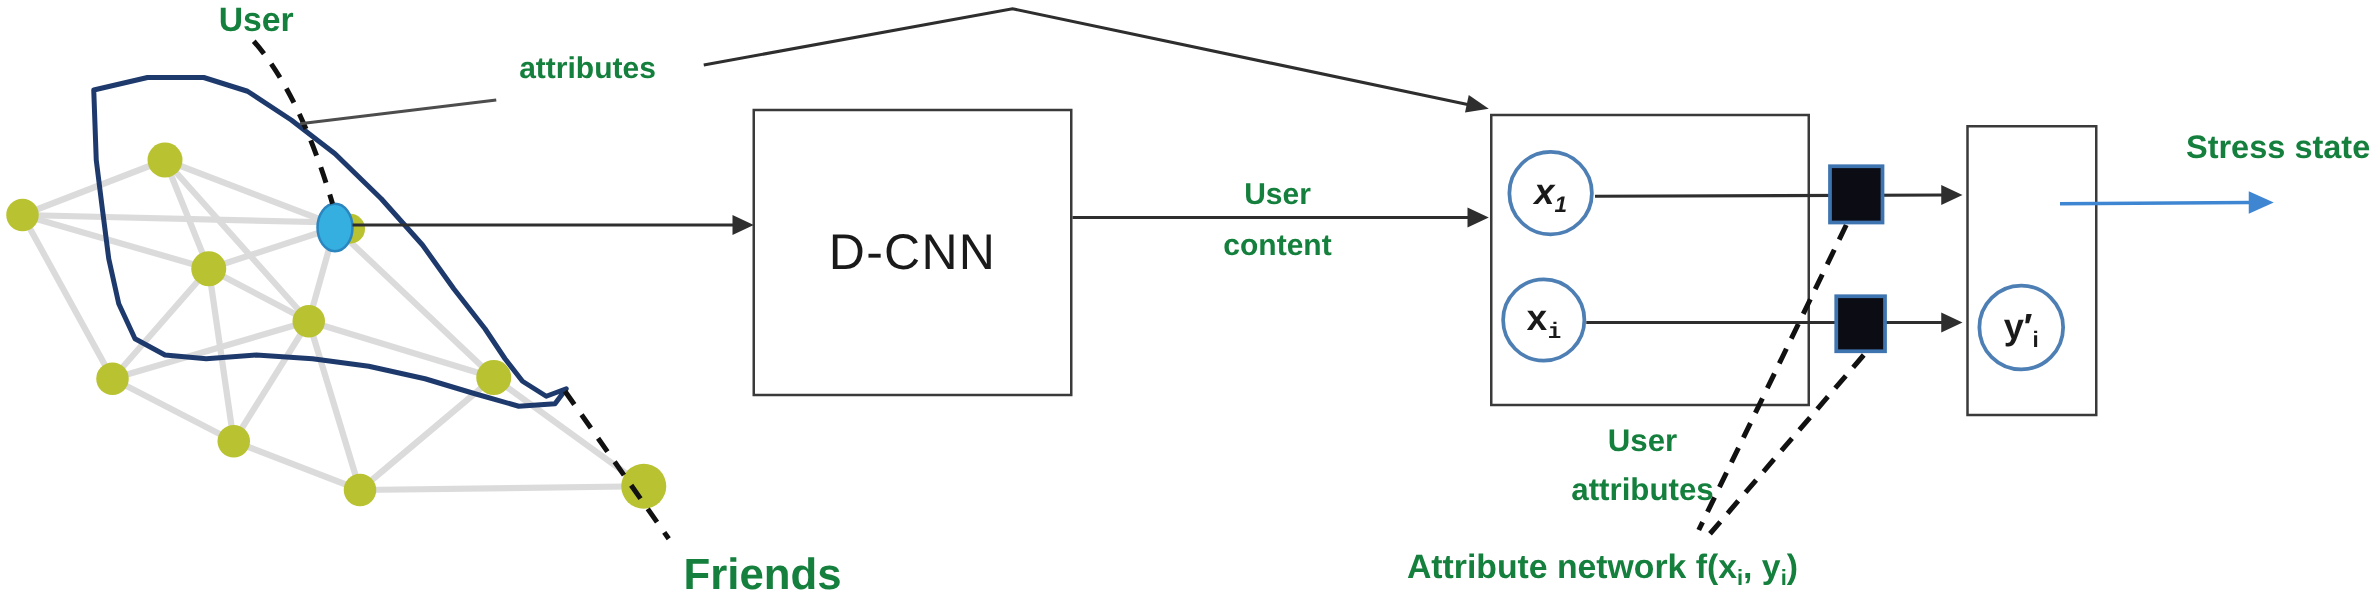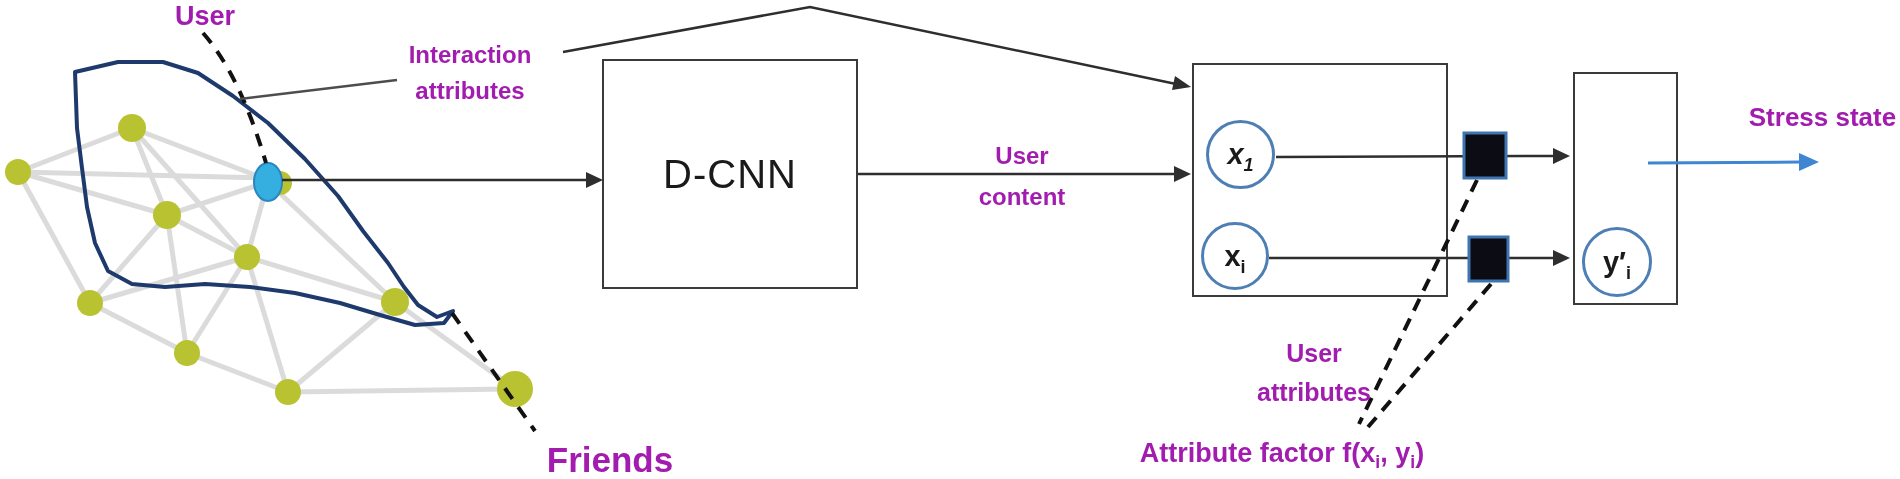--- a/index.html
+++ b/index.html
@@ -1,33 +1,33 @@
 <!DOCTYPE html>
 <html style="--node_olive: #b9c230; --node_blue: #35aee0; --node_blue_stroke: #2b86c0; --outline_navy: #1e3a6d; --edge_gray: #d8d8d8; --circle_stroke: #4d7fb5; --square_fill: #0c0c14; --square_stroke: #3e74b0; --arrow_black: #2e2e2e; --arrow_blue: #3f86d2;"><head>
 <meta charset="utf-8">
 <style>
   html,body{margin:0;padding:0;background:#ffffff;}
   #stage{
     position:relative;width:1900px;height:479px;background:#ffffff;overflow:hidden;
     font-family:"Liberation Sans","DejaVu Sans",sans-serif;color:#1a1a1a;
   }
-  .lbl{position:absolute;font-weight:bold;text-align:center;color:#a21caf;z-index:10;line-height:1.25;}
-  .box{position:absolute;border:2px solid #3a3a3a;background:transparent;z-index:1;box-sizing:border-box;}
+  .lbl{position:absolute;font-weight:bold;text-align:center;color:#15803d;z-index:10;line-height:1.25;}
+  .box{position:absolute;border:2px solid #3a3a3a;background:transparent;z-index:1;box-sizing:border-box;margin-top:28px;}
   #dcnn-box{left:602px;top:59px;width:256px;height:230px;display:flex;align-items:center;justify-content:center;}
   #dcnn-box .title{font-size:40px;font-weight:normal;letter-spacing:1px;}
   #x-box{left:1192px;top:63px;width:256px;height:234px;}
   #y-box{left:1573px;top:72px;width:105px;height:233px;}
   .unit{
     position:absolute;border:3px solid var(--circle_stroke,#4d7fb5);border-radius:50%;
     background:#ffffff;display:flex;align-items:center;justify-content:center;
     font-weight:bold;font-size:29px;z-index:8;box-sizing:border-box;
   }
   .unit sub{font-size:0.62em;font-weight:bold;line-height:0;}
   #unit-x1{left:1206px;top:120px;width:69px;height:69px;font-style:italic;}
-  #unit-xi{left:1201px;top:222px;width:68px;height:68px;}
+  #unit-xi{left:1201px;top:222px;width:68px;height:68px;font-family:Liberation Mono, monospace;}
   #unit-y1{left:1577px;top:131px;width:70px;height:70px;}
   #unit-yi{left:1582px;top:227px;width:70px;height:70px;}
   #lbl-user{left:160px;top:0px;width:90px;font-size:27px;}
   #lbl-interaction{left:385px;top:37px;width:170px;font-size:24px;line-height:36px;}
   #lbl-friends{left:480px;top:438px;width:260px;font-size:35px;}
   #lbl-uca{left:932px;top:135px;width:180px;font-size:24px;line-height:41px;}
   #lbl-user-attrs{left:1233px;top:334px;width:162px;font-size:25px;line-height:39px;}
   #lbl-attr-factor{left:1120px;top:437px;width:324px;font-size:27px;}
   #lbl-attr-factor sub{font-size:0.65em;}
   #lbl-stress{left:1735px;top:101px;width:175px;font-size:26px;}
@@ -122,35 +122,34 @@
   <div class="unit" id="unit-xi">
     <span><span>x</span><sub>i</sub></span>
   </div>
   <div class="unit" id="unit-yi">
     <span><span>y′</span><sub>i</sub></span>
   </div>
 
   <div class="lbl" id="lbl-user">User</div>
 
   <div class="lbl" id="lbl-interaction">
-    <div>Interaction</div>
     <div>attributes</div>
   </div>
 
   <div class="lbl" id="lbl-friends">Friends network</div>
 
   <div class="lbl" id="lbl-uca">
     <div>User</div>
     <div>content</div>
   </div>
 
   <div class="lbl" id="lbl-user-attrs">
     <div>User</div>
     <div>attributes</div>
   </div>
 
   <div class="lbl" id="lbl-attr-factor">
-    <span>Attribute factor f(x</span><sub>i</sub><span>, y</span><sub>i</sub><span>)</span>
+    <span>Attribute network f(x</span><sub>i</sub><span>, y</span><sub>i</sub><span>)</span>
   </div>
 
   <div class="lbl" id="lbl-stress">Stress state</div>
 
 </div>
 
 </body></html>

